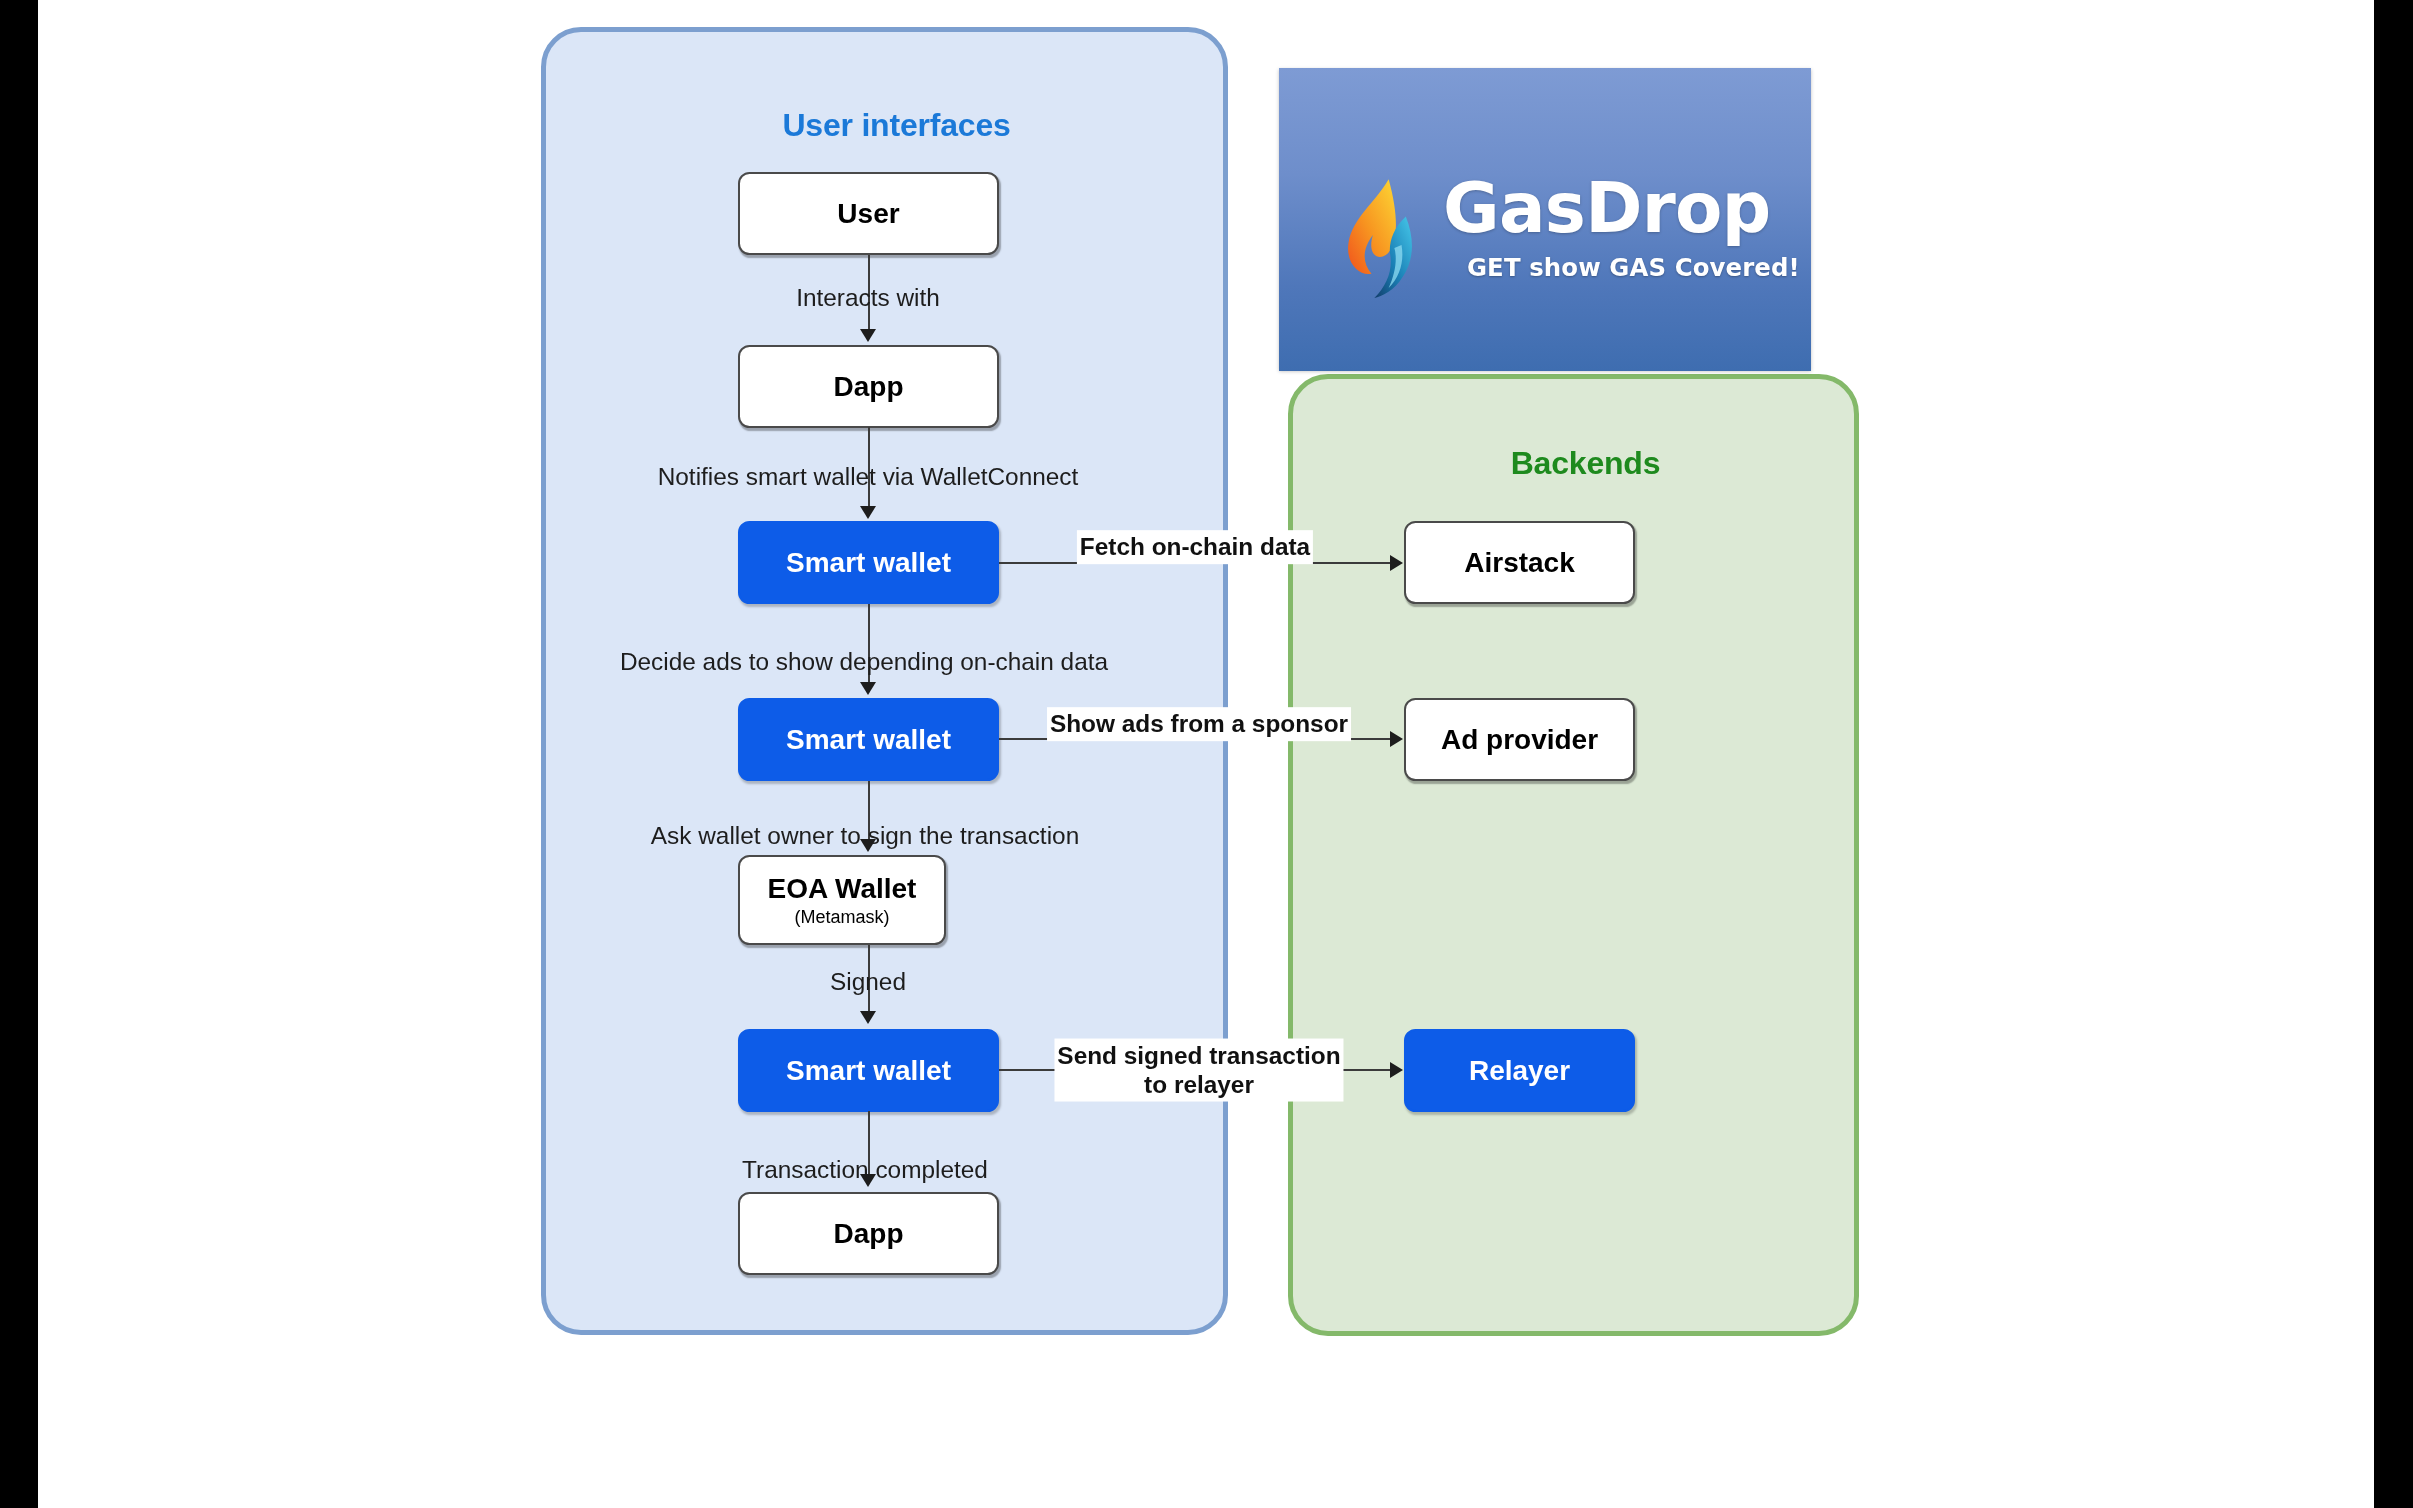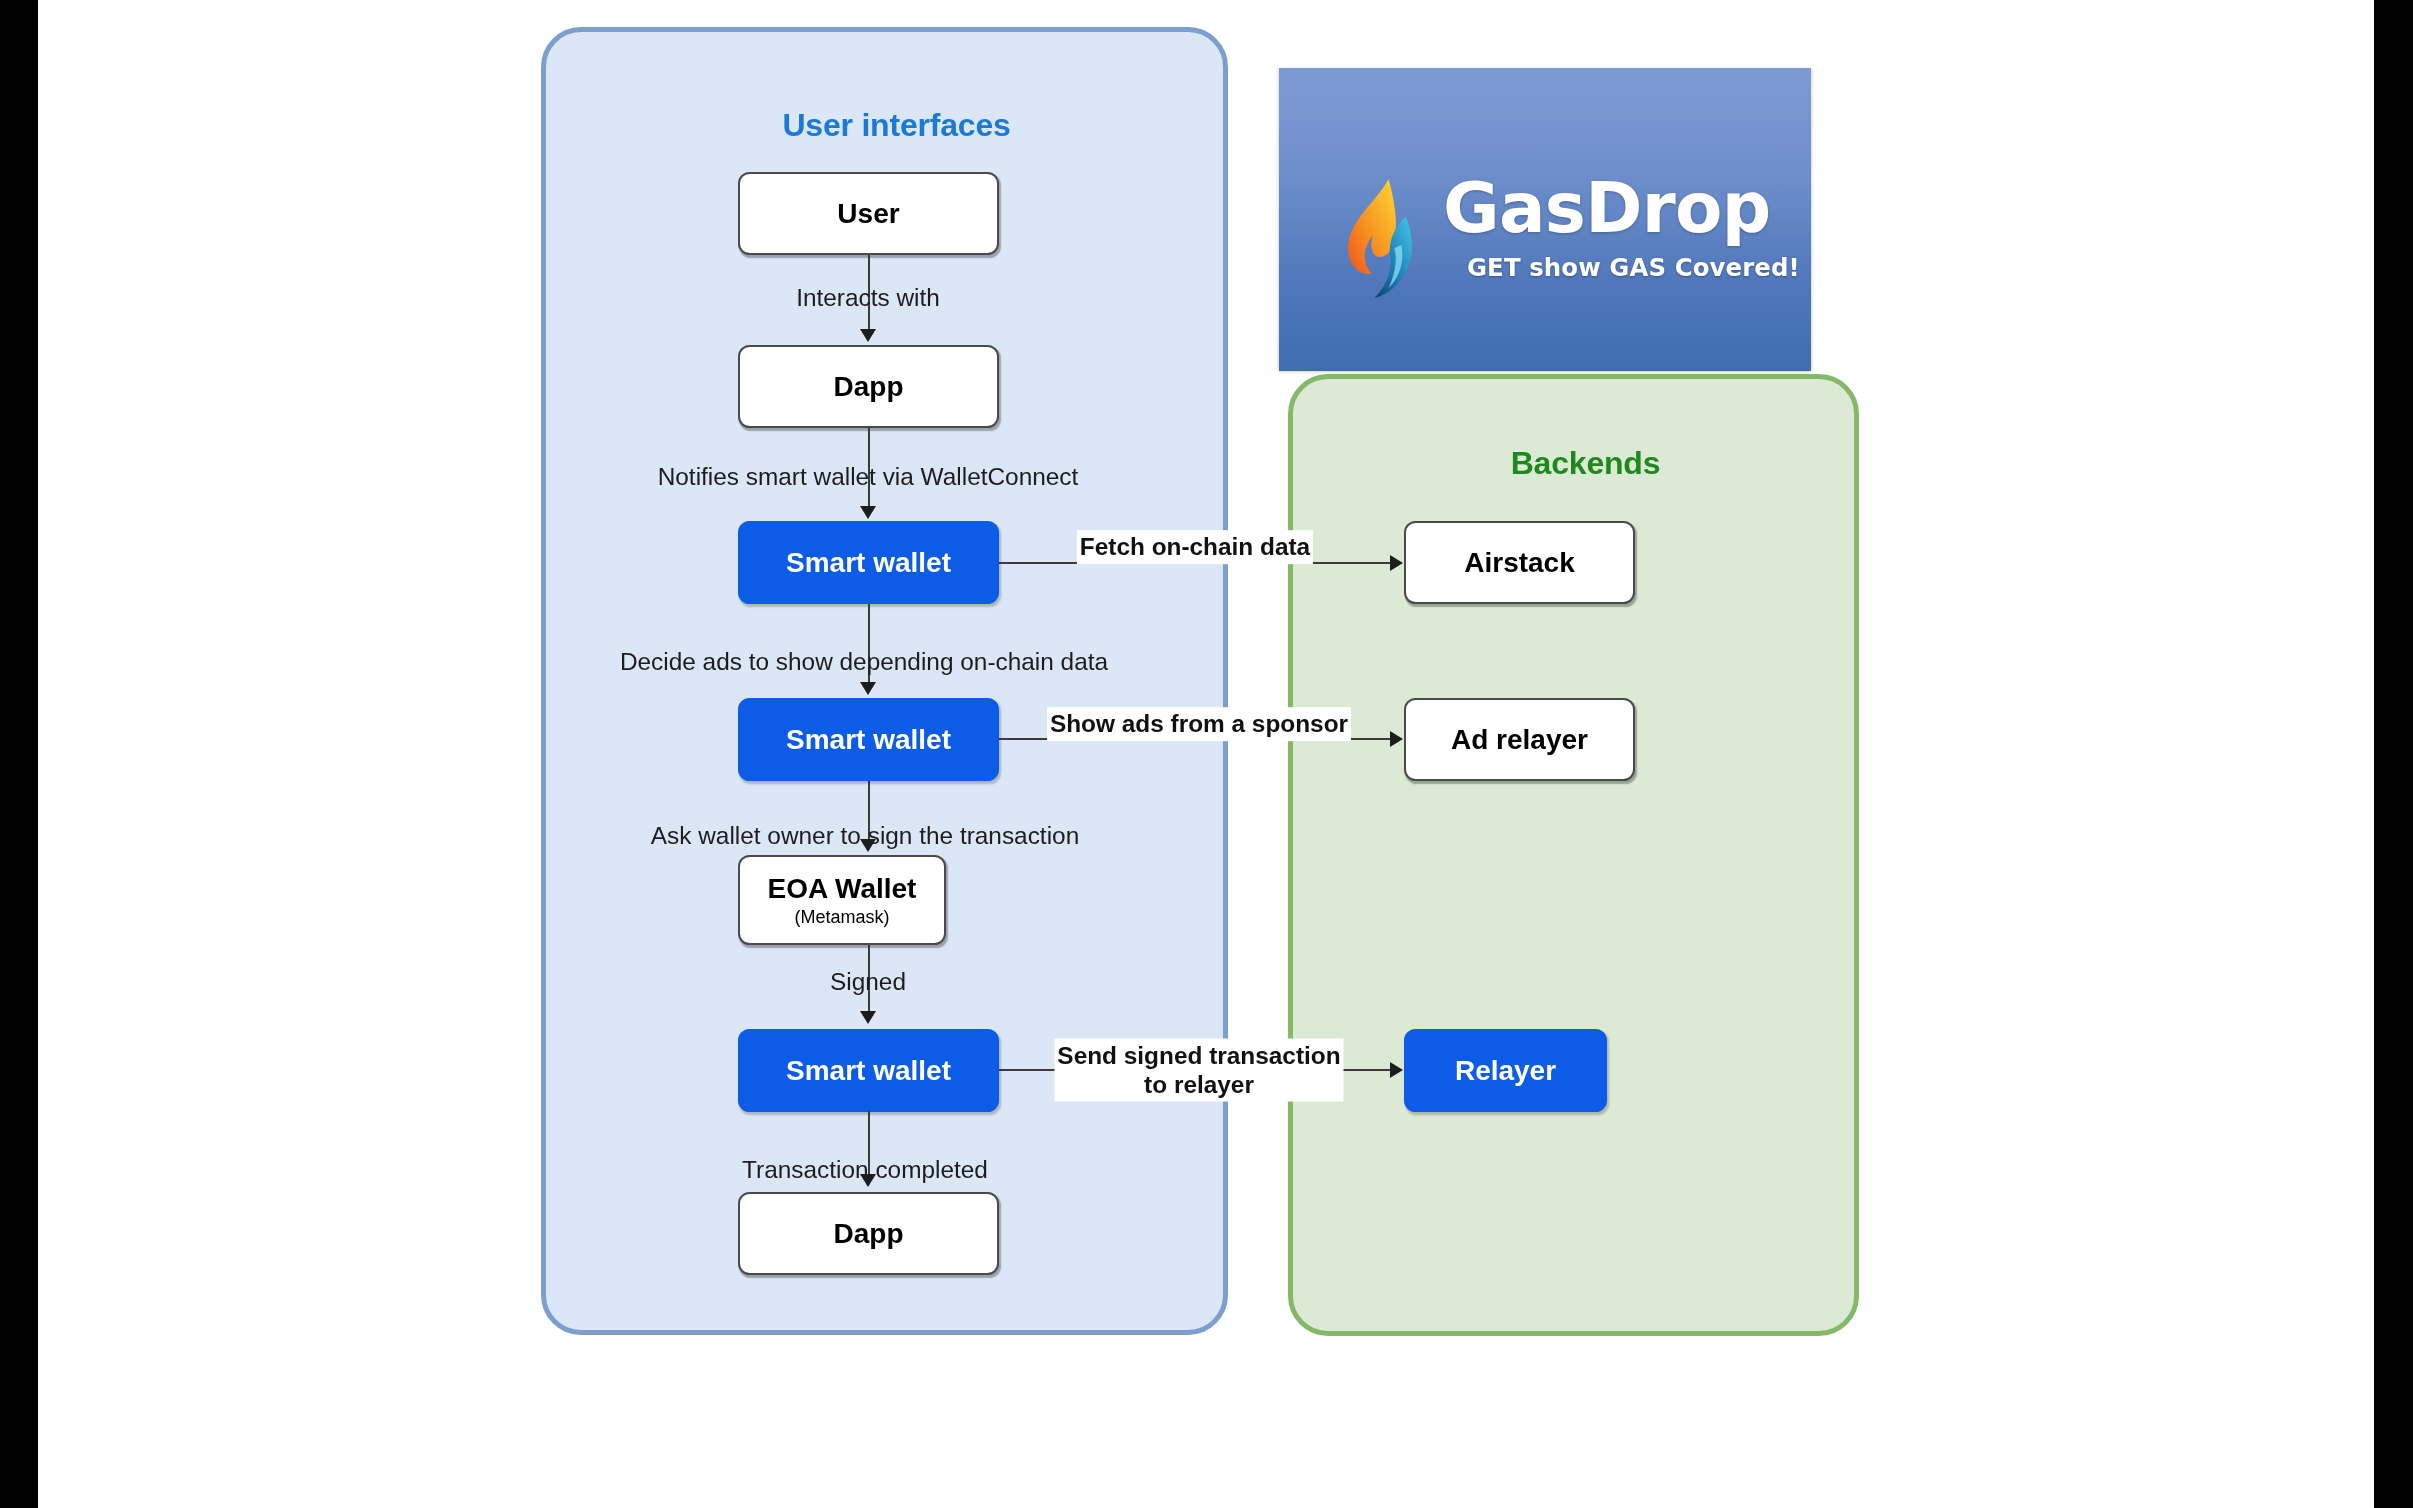--- a/index.html
+++ b/index.html
@@ -263,24 +263,24 @@
 
     <div class="node white" style="left:700px; top:1192px; width:261px; height:83px;">
       <div class="title">Dapp</div>
     </div>
 
     <div class="node white" style="left:1366px; top:521px; width:231px; height:83px;">
       <div class="title">Airstack</div>
     </div>
 
     <div class="node white" style="left:1366px; top:698px; width:231px; height:83px;">
-      <div class="title">Ad relayer</div>
-    </div>
-
-    <div class="node blue" style="left:1366px; top:1029px; width:203px; height:83px;">
+      <div class="title">Ad provider</div>
+    </div>
+
+    <div class="node blue" style="left:1366px; top:1029px; width:231px; height:83px;">
       <div class="title">Relayer</div>
     </div>
 
     <div class="vline" style="left:830px; top:255px; height:76px;"></div>
     <div class="varrow" style="left:822px; top:329px;"></div>
     <div class="vlabel" style="left:830px; top:284px; transform:translateX(-50%);">Interacts with</div>
 
     <div class="vline" style="left:830px; top:427px; height:80px;"></div>
     <div class="varrow" style="left:822px; top:506px;"></div>
     <div class="vlabel" style="left:830px; top:463px; transform:translateX(-50%);">Notifies smart wallet via WalletConnect</div>

